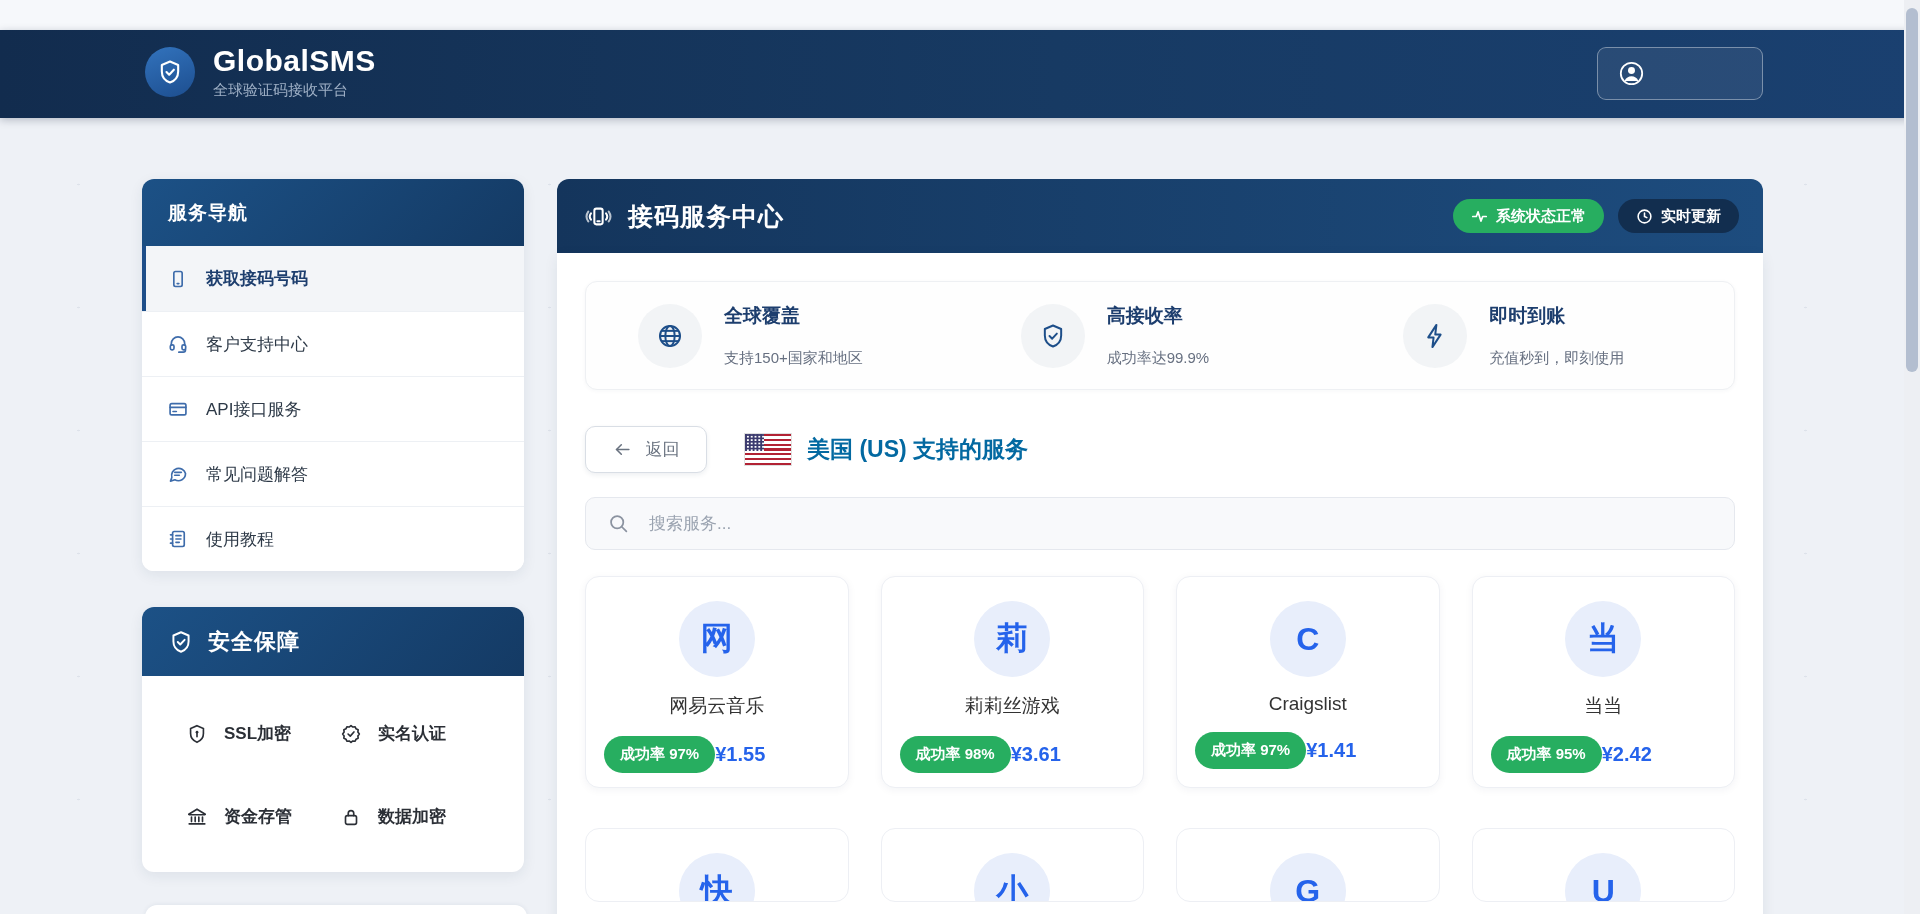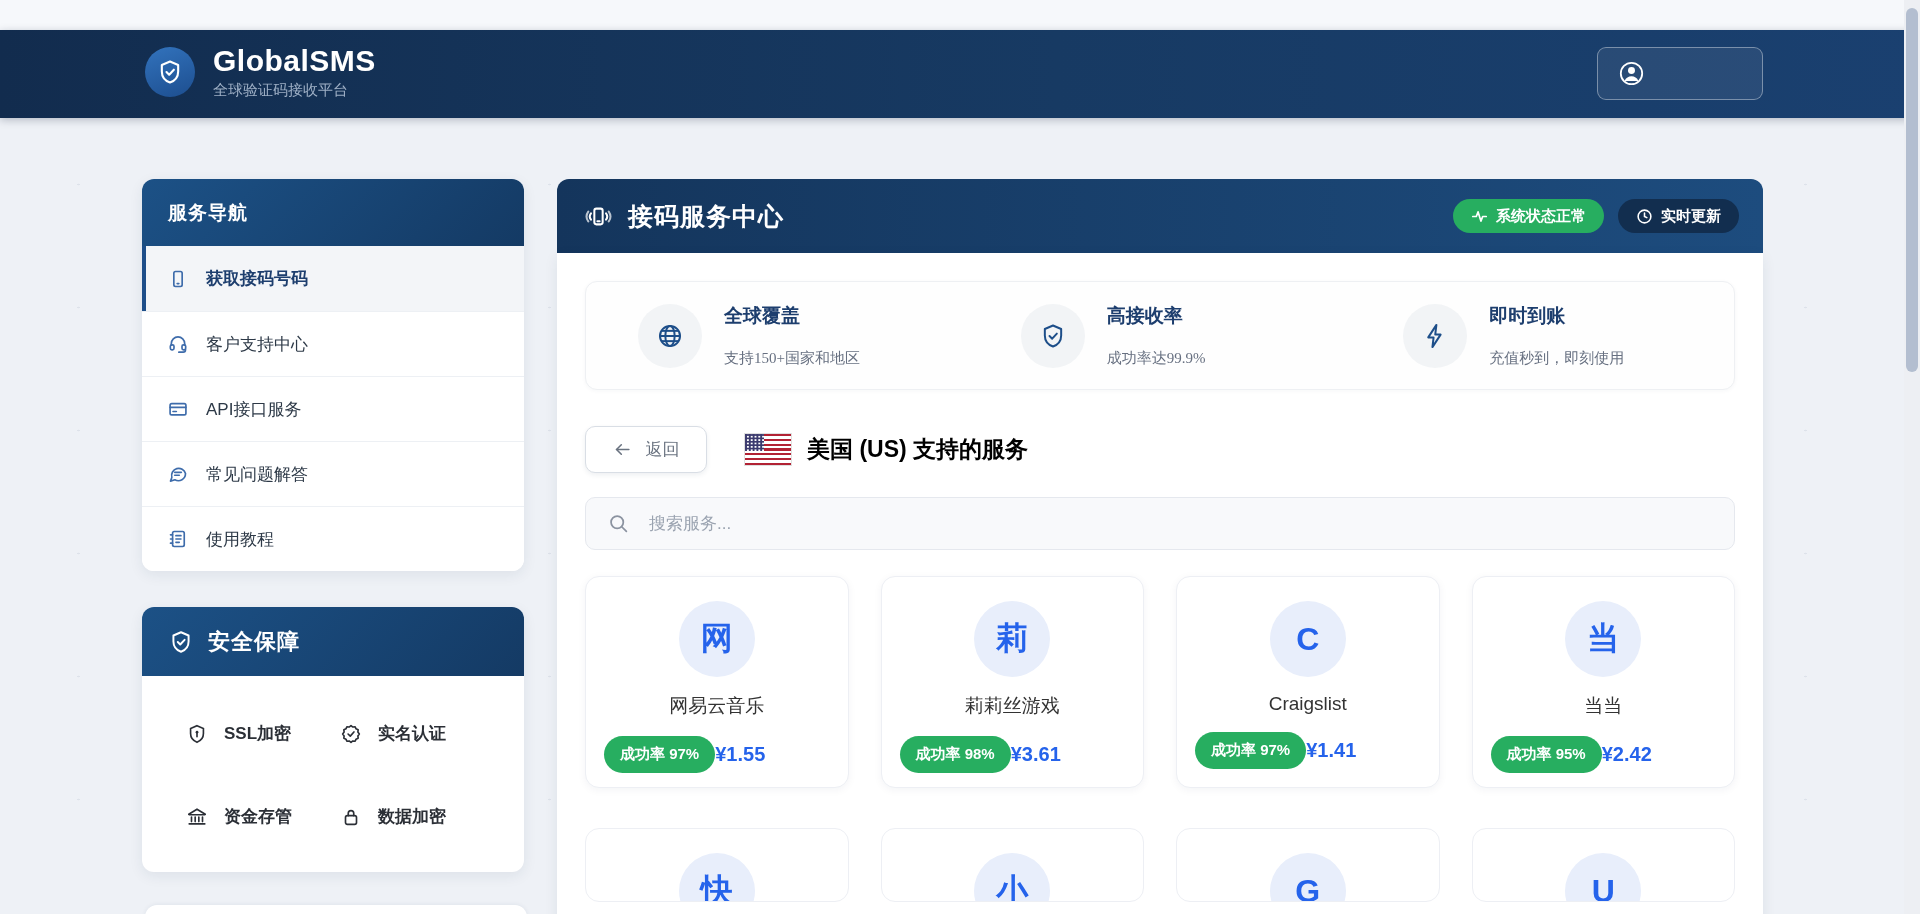--- a/index.html
+++ b/index.html
@@ -83,36 +83,36 @@
     border:1px solid #eef0f3; border-radius:12px; background:#fefefe;
     display:flex; padding:21px 0; box-shadow:0 1px 4px rgba(25,45,80,.04);
   }
   .feature { flex:1; display:flex; align-items:center; padding-left:52px; }
   .feature-icon-circle {
     width:64px; height:64px; border-radius:50%; background:#f2f4f6; flex:none;
     display:flex; align-items:center; justify-content:center; color:#1d4e89;
   }
   .feature-text { margin-left:22px; }
   .feature-title { font-size:19px; font-weight:bold; color:#1d3e6e; }
-  .feature-sub { font-size:15px; color:#677081; margin-top:20px;font-family:Liberation Serif, serif; }
+  .feature-sub { font-size:15px; color:#677081; margin-top:20px; }
 
   .back-row { margin-top:36px; display:flex; align-items:center; }
   .back-btn {
     width:122px; height:47px; background:#fff; border:1px solid #d9dee5; border-radius:10px;
     display:flex; align-items:center; justify-content:center; gap:14px;
     color:#6a7380; font-size:17px; box-shadow:0 2px 5px rgba(25,45,80,.08); cursor:pointer;
   }
   .flag { width:46px; height:31px; margin-left:38px; position:relative; flex:none;
     background:repeating-linear-gradient(180deg,#b22234 0 2.39px,#fff 2.39px 4.77px);
     box-shadow:0 0 0 1px rgba(0,0,0,.12); }
   .flag::before { content:""; position:absolute; top:0; left:0; width:19px; height:16.7px;
     background-color:#3c3b6e;
     background-image:radial-gradient(#fff .8px, transparent .95px);
     background-size:3.8px 3.4px; background-position:1px 1px; }
-  .country-heading { margin-left:16px; font-size:23px; font-weight:600; color:#000000; }
+  .country-heading { margin-left:16px; font-size:23px; font-weight:600; color:#0369a1; }
 
   .search-bar {
     margin-top:24px; height:53px; background:#f8f9fb; border:1px solid #e5e8ee; border-radius:10px;
     display:flex; align-items:center; padding-left:22px; gap:20px;
   }
   .search-bar input {
     border:none; outline:none; background:transparent; font-size:17px; color:#a21caf; width:1000px;
     font-family:"Liberation Sans","DejaVu Sans",sans-serif;
   }
   .search-bar input::placeholder { color:#9aa3b0; }

